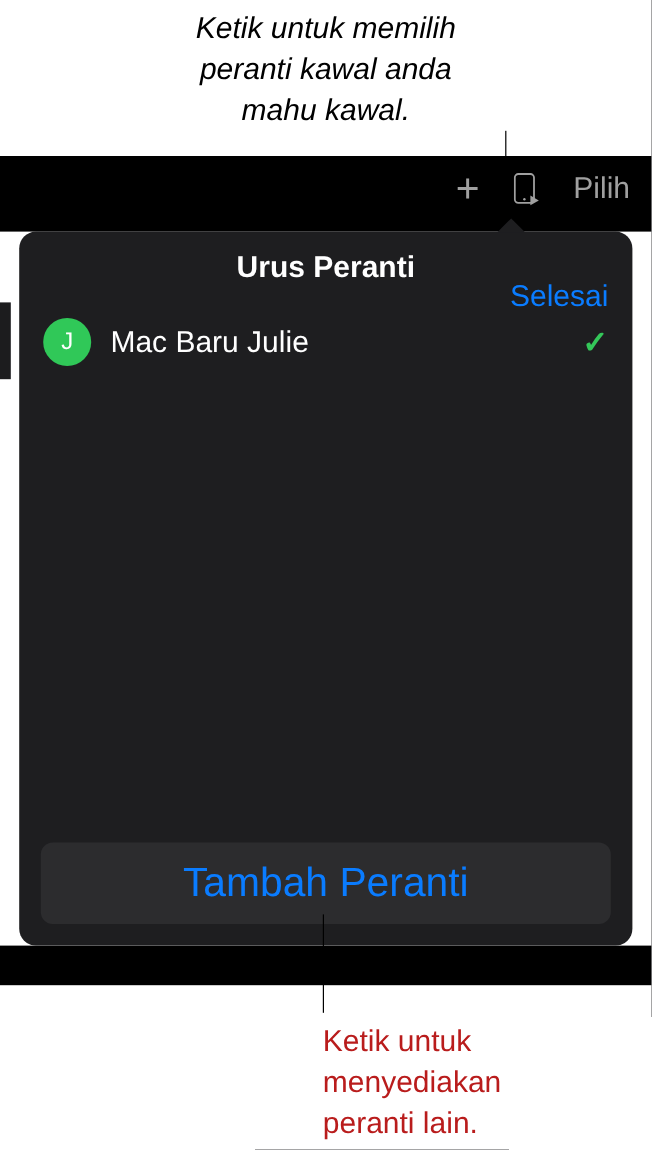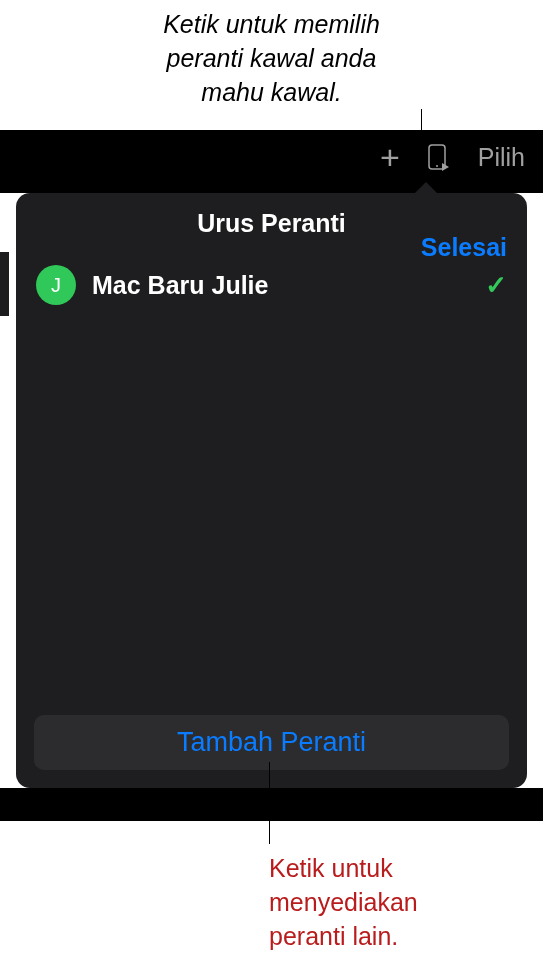--- a/index.html
+++ b/index.html
@@ -121,21 +121,21 @@
       color: #fff;
       font-size: 25px;
       font-weight: 600;
     }
     
     .done-button {
       position: absolute;
       right: 20px;
       color: #0a7cff;
       font-size: 25px;
-      font-weight: 700;
+      font-weight: 400;
       margin-top: 48px;
     }
     
     .device-row {
       display: flex;
       align-items: center;
       padding: 12px 20px;
       gap: 16px;
     }
     
@@ -149,42 +149,41 @@
       align-items: center;
       justify-content: center;
       font-size: 20px;
       font-weight: 500;
     }
     
     .device-name {
       flex: 1;
       color: #fff;
       font-size: 25px;
-      font-weight: bold;
     }
     
     .checkmark {
       color: #34c759;
       font-size: 26px;
       font-weight: 600;
     }
     
     .add-device-button {
       position: absolute;
       bottom: 18px;
       left: 18px;
       right: 18px;
-      height: 55px;
+      height: 68px;
       background: #2c2c2e;
       border-radius: 10px;
       display: flex;
       align-items: center;
       justify-content: center;
       color: #0a7cff;
-      font-size: 27px;
+      font-size: 34px;
     }
     
     .black-strip-bottom {
       position: absolute;
       left: 0;
       right: 0;
       top: 788px;
       height: 33px;
       background: #000;
       z-index: -1;

